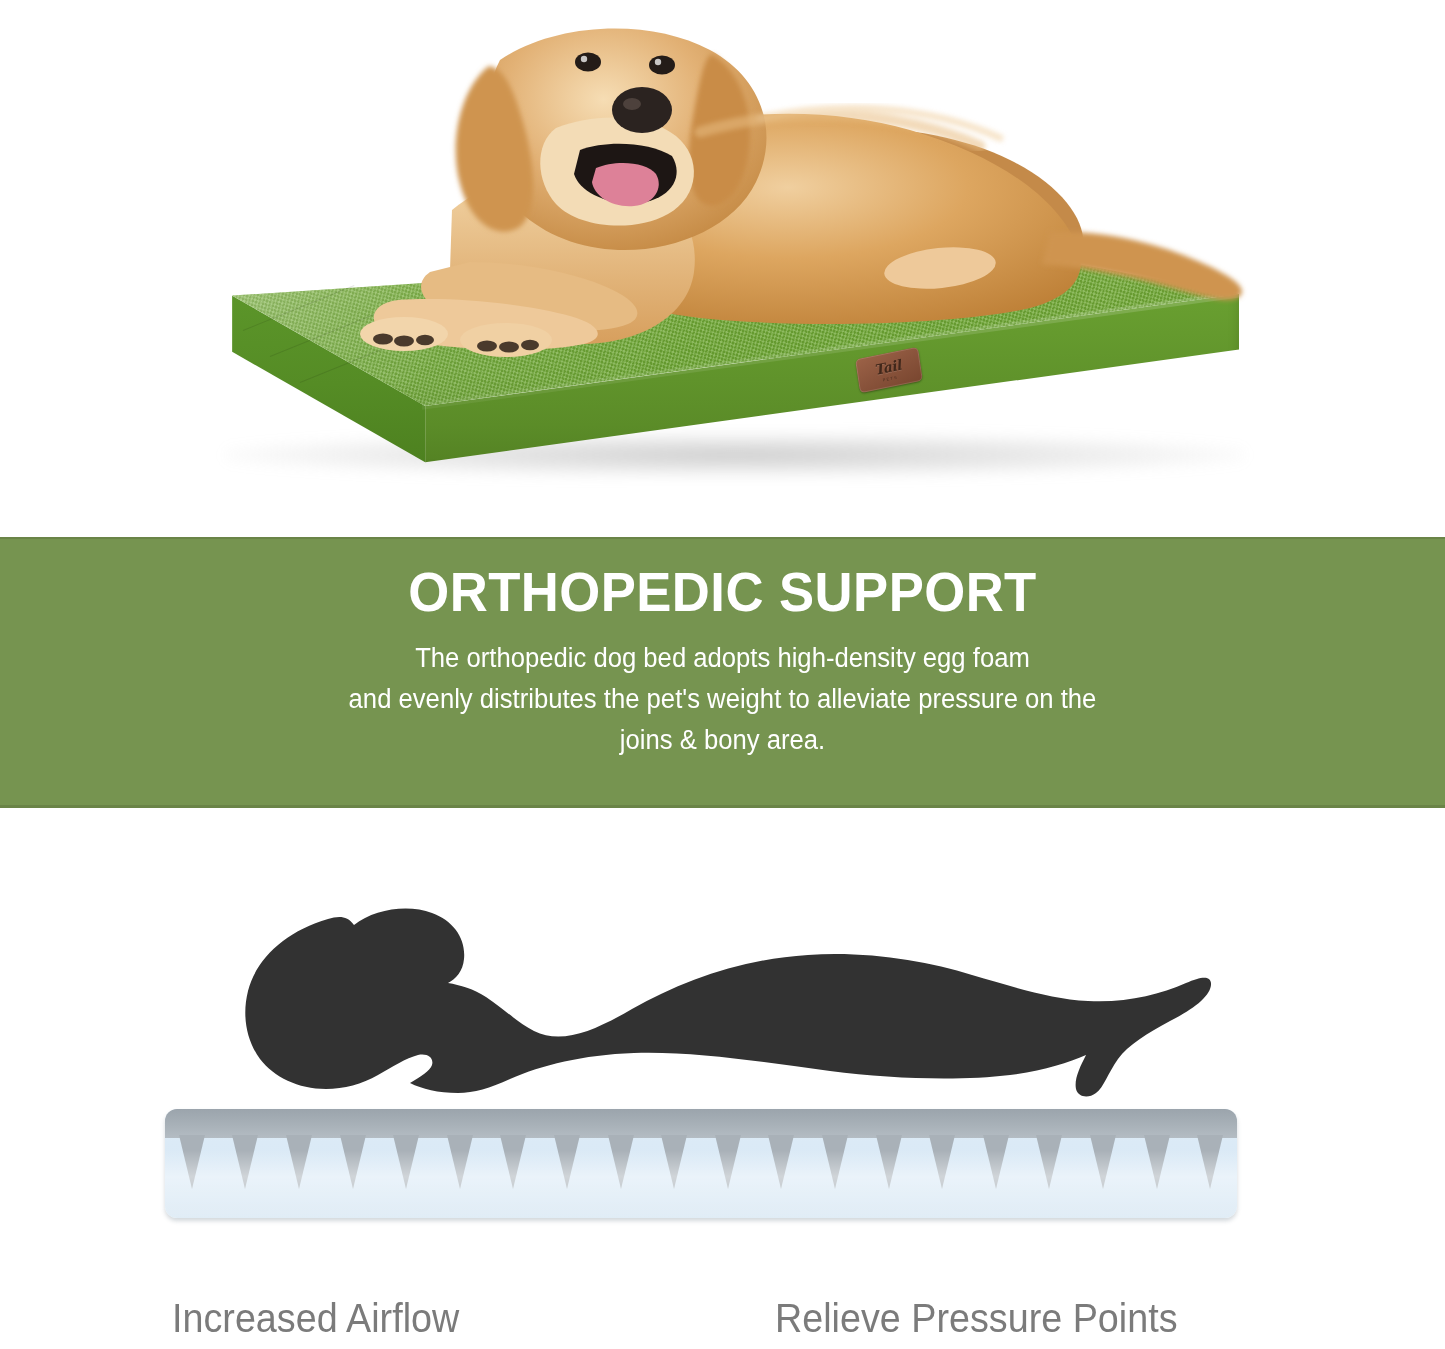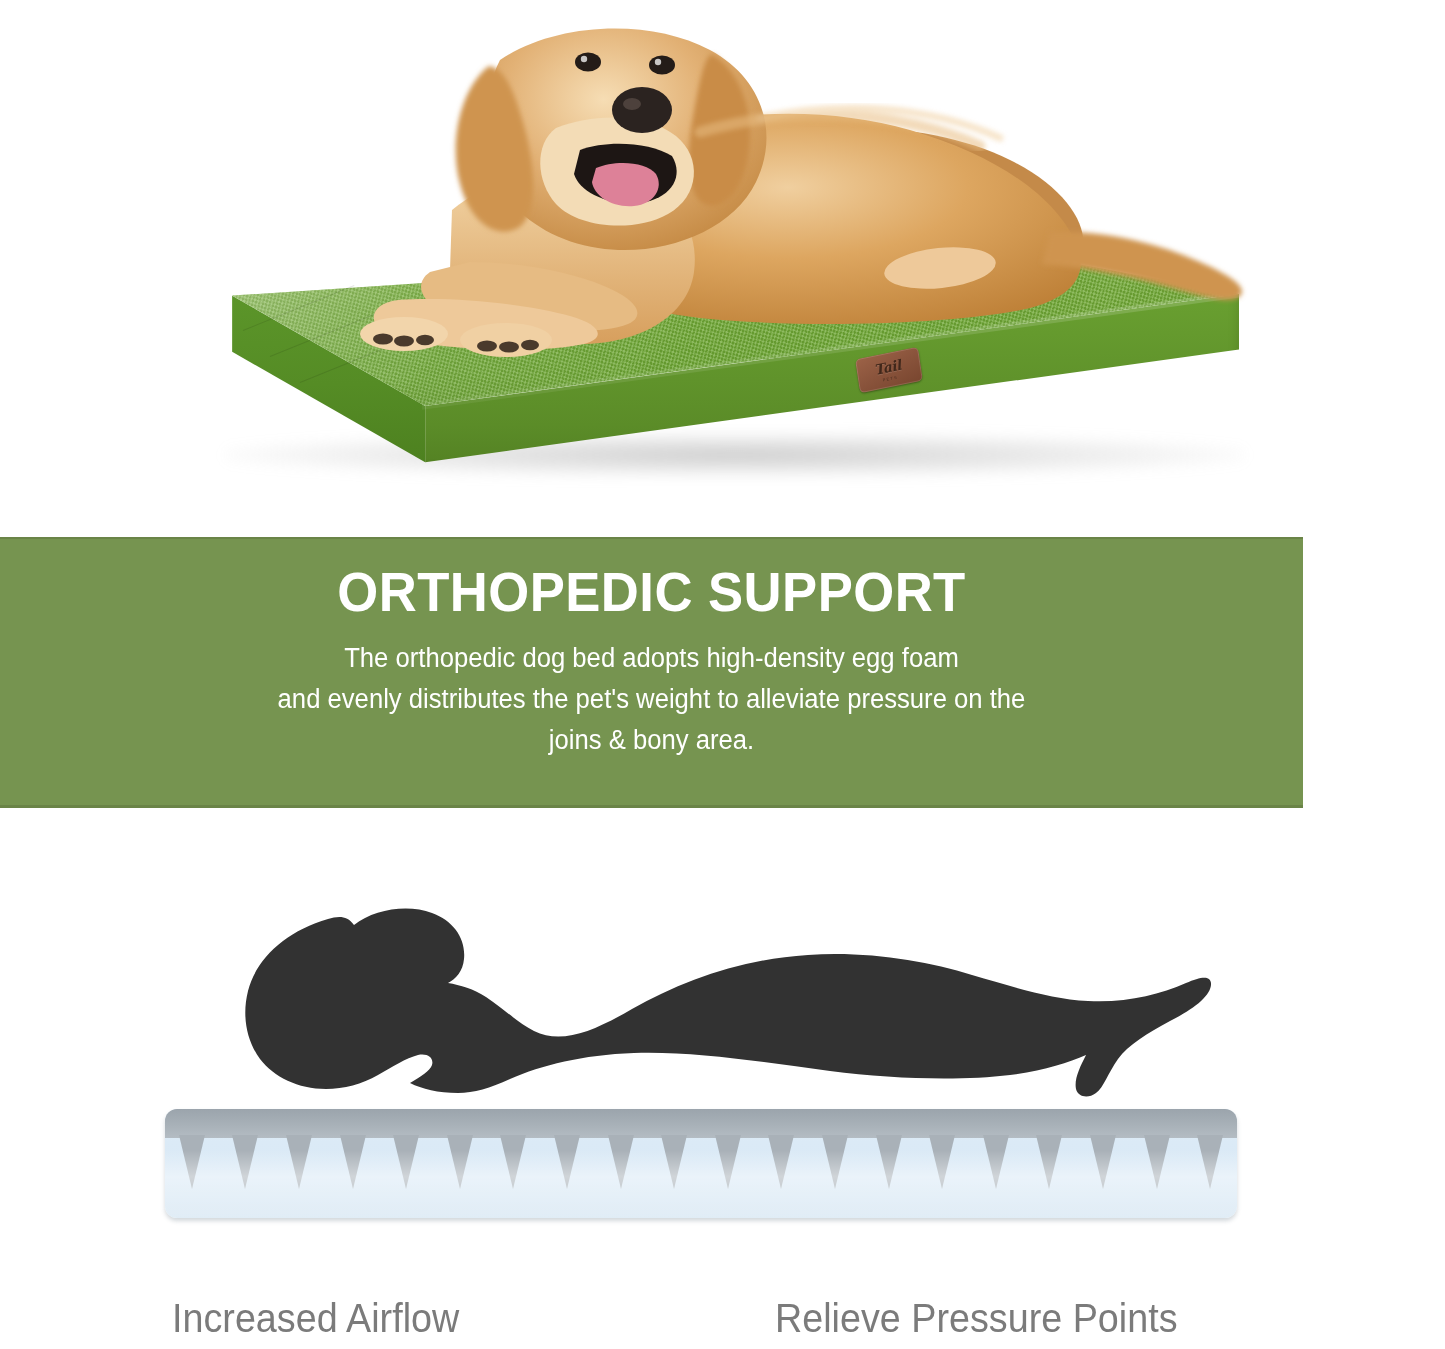--- a/index.html
+++ b/index.html
@@ -121,21 +121,21 @@
   }
 
   
   .dog-wrap { position: absolute; left: 0; top: 0; width: 1445px; height: 537px; }
   .fur-c { fill: #c1843f; }
 
   
   #green-band {
     position: absolute;
     left: 0; top: 537px;
-    width: 1303px;
+    width: 1445px;
     height: 271px;
     background: #769450;
     box-shadow: inset 0 2px 0 rgba(0,0,0,.10), inset 0 -3px 0 rgba(0,0,0,.10);
     text-align: center;
     overflow: hidden;
   }
   #band-title {
     margin: 0;
     padding-top: 26px;
     font-family: "Liberation Sans", sans-serif;

